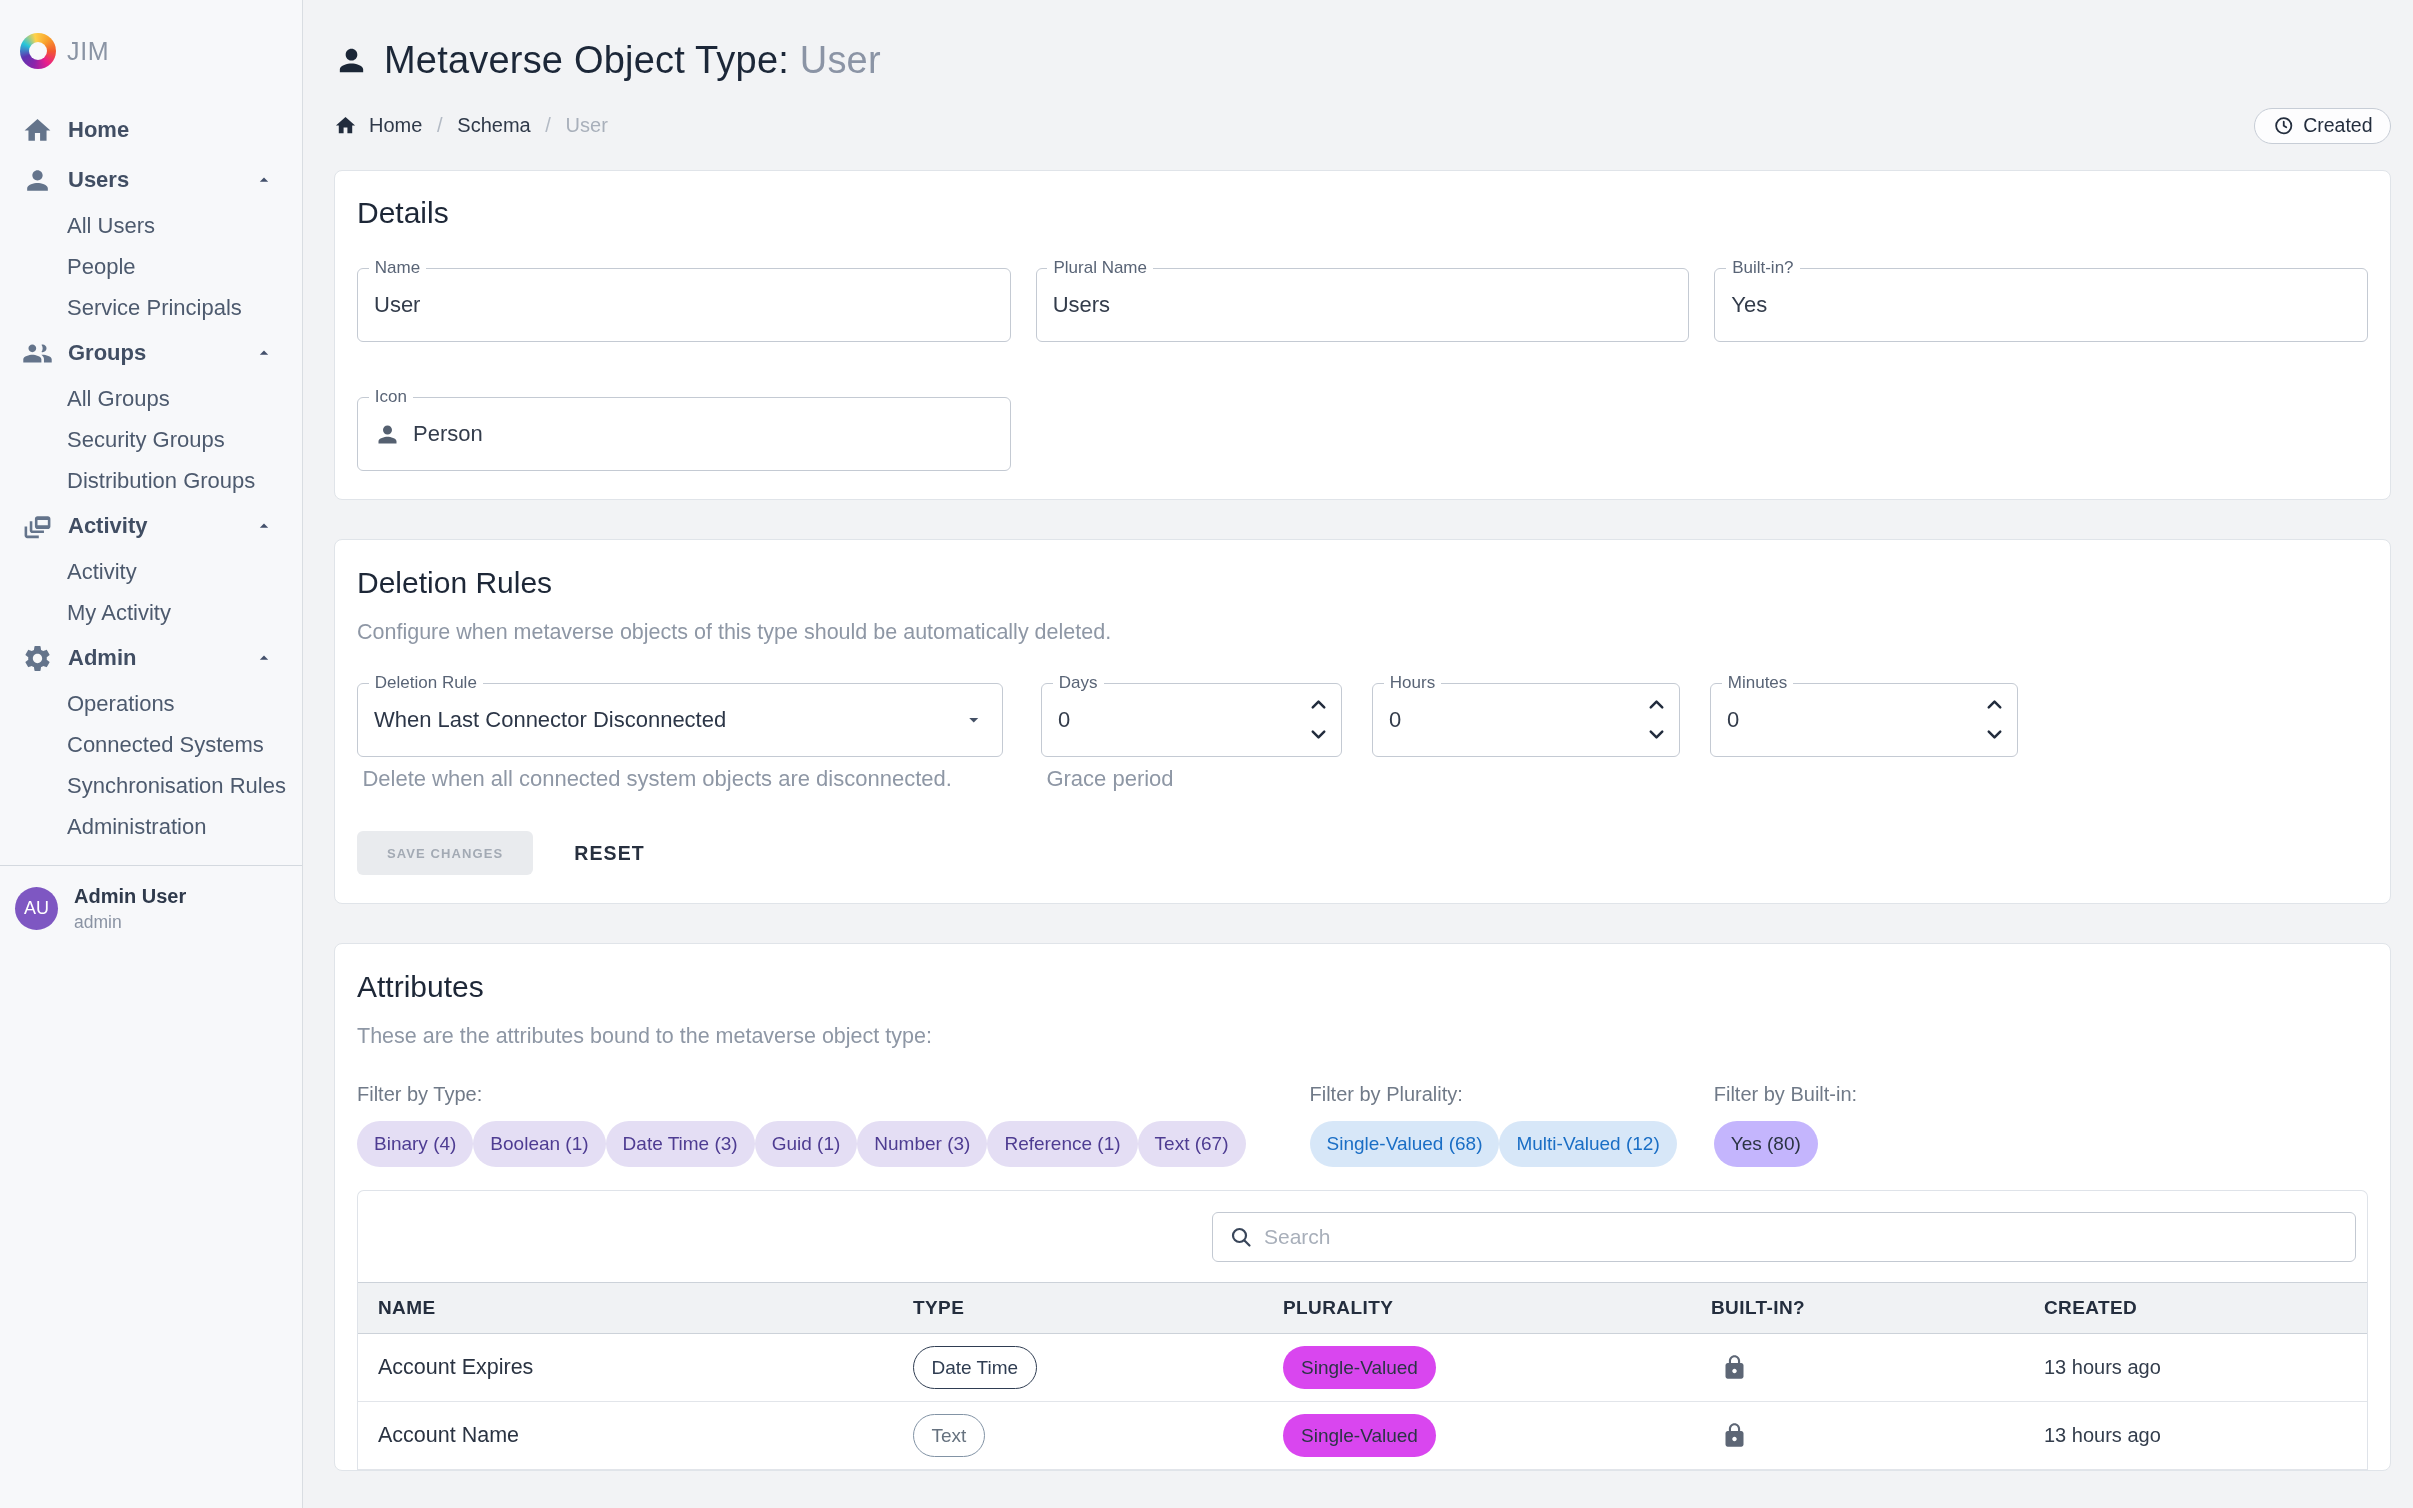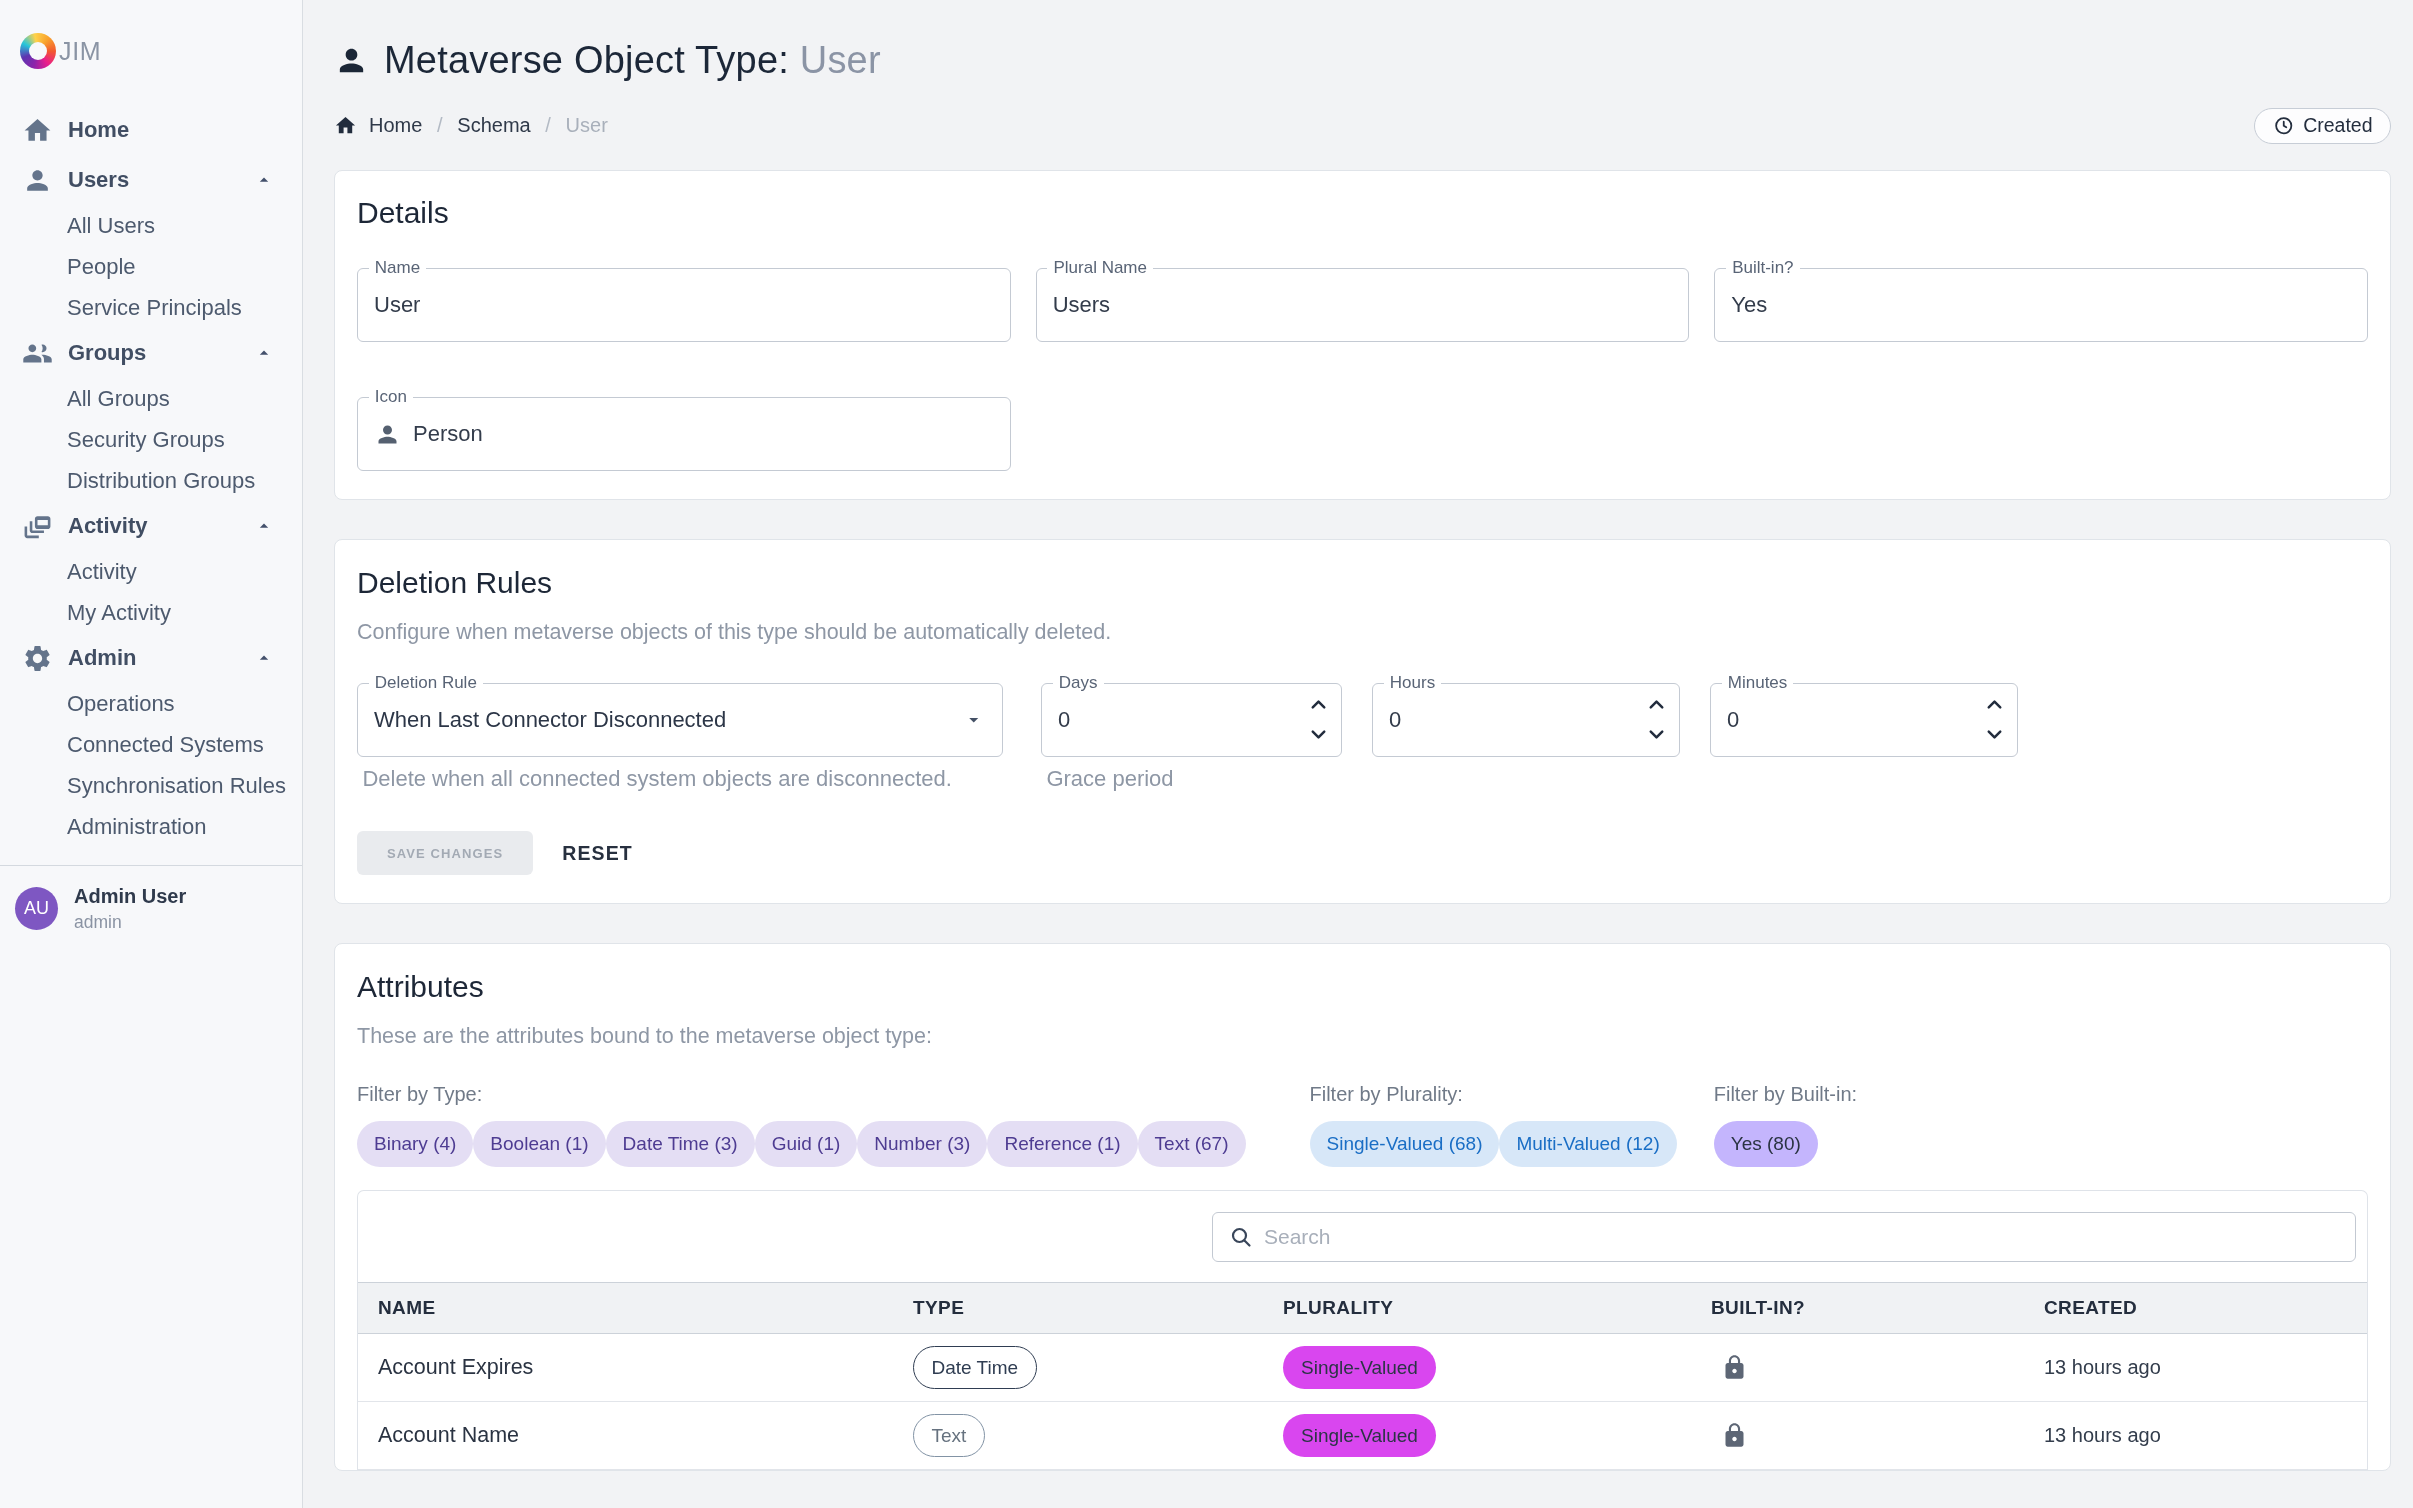--- a/index.html
+++ b/index.html
@@ -8,21 +8,21 @@
     font-family: "Liberation Sans", sans-serif;
     background: #f2f3f5;
     color: #2a3342;
   }
   
   .sidebar {
     position: absolute; left: 0; top: 0; width: 303px; height: 1508px;
     background: #f7f8fa; border-right: 1.3px solid #d9dde2;
     padding-top: 20px;
   }
-  .logo-row { display: flex; align-items: center; gap: 3px; padding-left: 20px; height: 62px; margin-bottom: 23px; }
+  .logo-row { display: flex; align-items: center; gap: 11px; padding-left: 20px; height: 62px; margin-bottom: 23px; }
   .logo-ring { width: 36px; height: 36px; border-radius: 50%; position: relative;
     background: conic-gradient(from 40deg, #f8a12c, #f2572f, #e91e8c, #8e24aa, #5e35b1, #26c6da, #ffd24a, #f8a12c); }
   .logo-ring::after { content: ""; position: absolute; inset: 8.7px; border-radius: 50%; background: #f7f8fa; }
   .logo-text { font-size: 25px; color: #8a94a4; letter-spacing: 0.7px; }
   .nav-item { display: flex; align-items: center; height: 50px; padding-left: 22px; cursor: pointer; }
   .nav-item .nav-ic { width: 31px; height: 31px; color: #64748b; flex: none; }
   .nav-item .nav-label { margin-left: 15px; font-size: 22px; font-weight: 700; color: #414e63; }
   .nav-caret { margin-left: auto; margin-right: 28px; width: 20px; height: 20px; color: #43506b; }
   .nav-sub { display: flex; align-items: center; height: 41px; padding-left: 67px; font-size: 22px; color: #4d5a6e; cursor: pointer; }
   .side-divider { border-top: 1.3px solid #d4d9df; margin: 17.5px 0 0 0; }
@@ -76,21 +76,21 @@
   .num-field { position: relative; }
   .num-field input { padding-right: 47px; }
   .stepper { position: absolute; right: 10.8px; top: 0; height: 100%; display: flex; flex-direction: column; justify-content: space-between; padding: 9.4px 0; }
   .stepper .chev { width: 23px; height: 23px; color: #222c3d; cursor: pointer; }
   .field-helper { margin-top: 9.4px; font-size: 22px; color: #8e97a5; padding-left: 5.4px; }
   .ml57 { margin-left: 38px; } .ml45 { margin-left: 30px; }
   .w448 { width: 301px; } .w458 { width: 308px; }
   .btn-row { display: flex; align-items: center; margin-top: 39px; }
   .btn-save { height: 44px; padding: 6px 30px; border: none; border-radius: 6px; background: #e9ebee;
     color: #a3aab4; font-family: inherit; font-size: 13px; font-weight: 700; letter-spacing: 1.1px; }
-  .btn-reset { margin-left: 29px; border: none; background: none; font-family: inherit;
+  .btn-reset { margin-left: 41px; border: none; background: none; font-family: inherit;
     font-size: 19.5px; font-weight: 700; letter-spacing: 1.1px; color: #27303f; cursor: pointer; }
   
   .filters-row { display: flex; margin-top: 34px; align-items: flex-start; }
   .filter-label { font-size: 20px; color: #707a88; }
   .chips-row { display: flex; gap: 0; margin-top: 15px; }
   .chip { height: 46px; border-radius: 23px; display: flex; align-items: center; padding: 0 17px;
     font-size: 19px; cursor: pointer; white-space: nowrap; }
   .chip-purple { background: #e4def4; color: #4e3c92; }
   .chip-blue { background: #d7e7f8; color: #1a6ec5; }
   .chip-neutral { background: #c4b5fd; color: #2a3342; }

